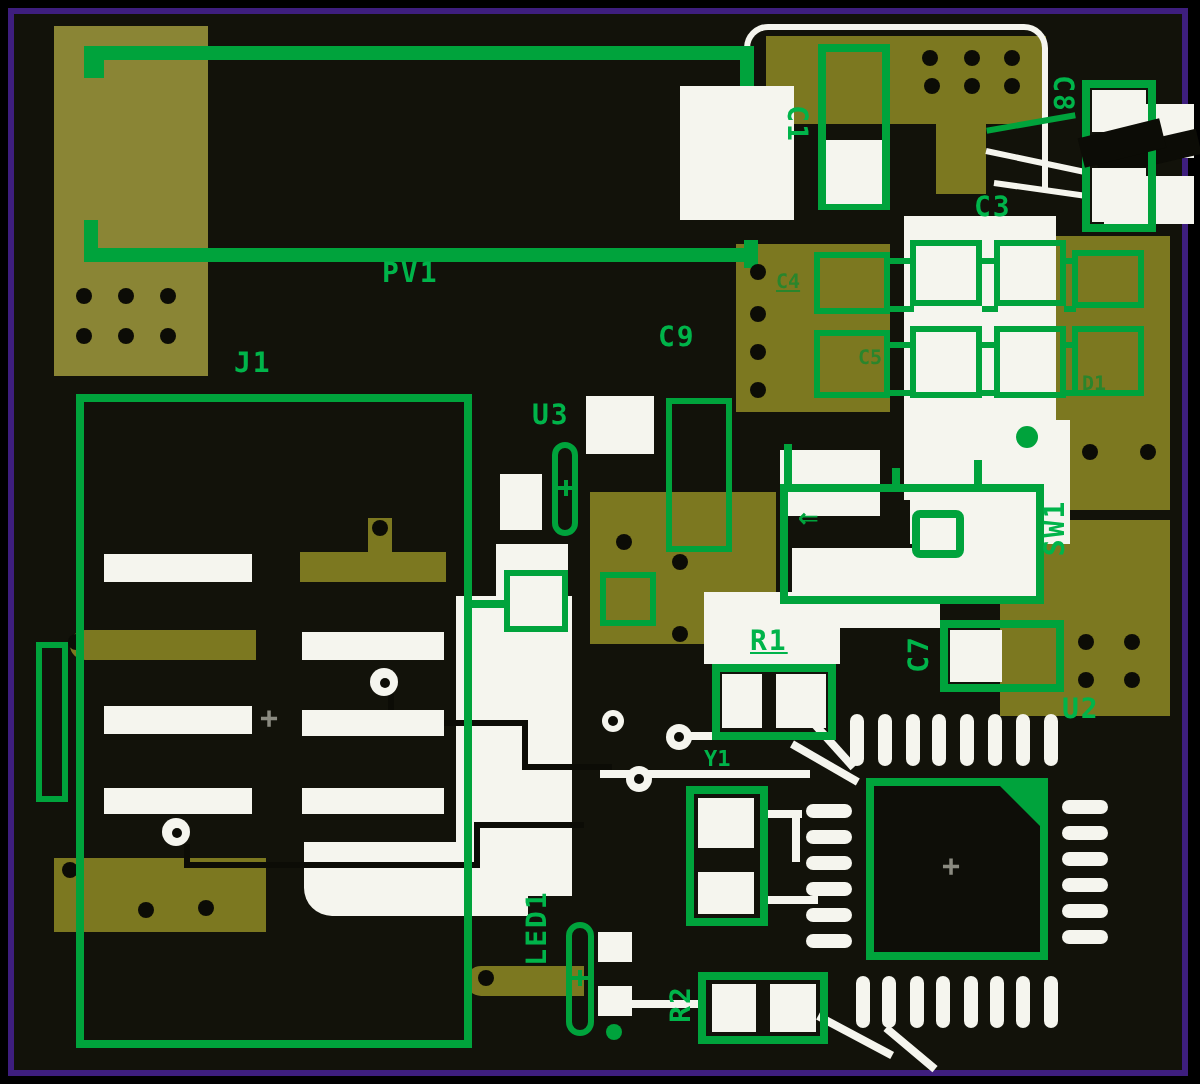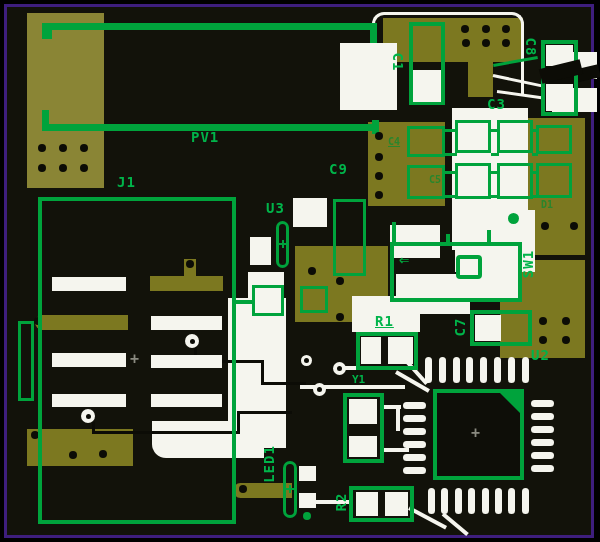--- a/index.html
+++ b/index.html
@@ -240,21 +240,21 @@
 
   <div class="lbl" style="left:191px;top:130px;">PV1</div>
   <div class="lbl" style="left:117px;top:175px;">J1</div>
   <div class="lbl" style="left:266px;top:201px;">U3</div>
   <div class="lbl" style="left:329px;top:162px;">C9</div>
   <div class="lbl rr" style="left:398px;top:62px;">C1</div>
   <div class="lbl rr" style="left:531px;top:47px;">C8</div>
   <div class="lbl" style="left:487px;top:97px;">C3</div>
   <div class="lbl dim" style="left:388px;top:137px;text-decoration:underline;">C4</div>
   <div class="lbl dim" style="left:386px;top:175px;margin-left:43px;">C5</div>
-  <div class="lbl dim" style="left:541px;top:200px;">D1</div>
+  <div class="lbl dim" style="left:541px;top:188px;">D1</div>
   <div class="lbl rl" style="left:528px;top:264px;">SW1</div>
   <div class="lbl" style="left:375px;top:314px;text-decoration:underline;">R1</div>
   <div class="lbl rl" style="left:460px;top:327px;">C7</div>
   <div class="lbl" style="left:531px;top:348px;">U2</div>
   <div class="lbl sm" style="left:352px;top:374px;text-align:center;">Y1</div>
   <div class="lbl rl" style="left:341px;top:502px;">R2</div>
   <div class="lbl rl" style="left:269px;top:464px;">LED1</div>
 
   <div class="arrow" style="left:399px;top:251px;">⇐</div>
   <div class="mark" style="left:130px;top:352px;">+</div>

